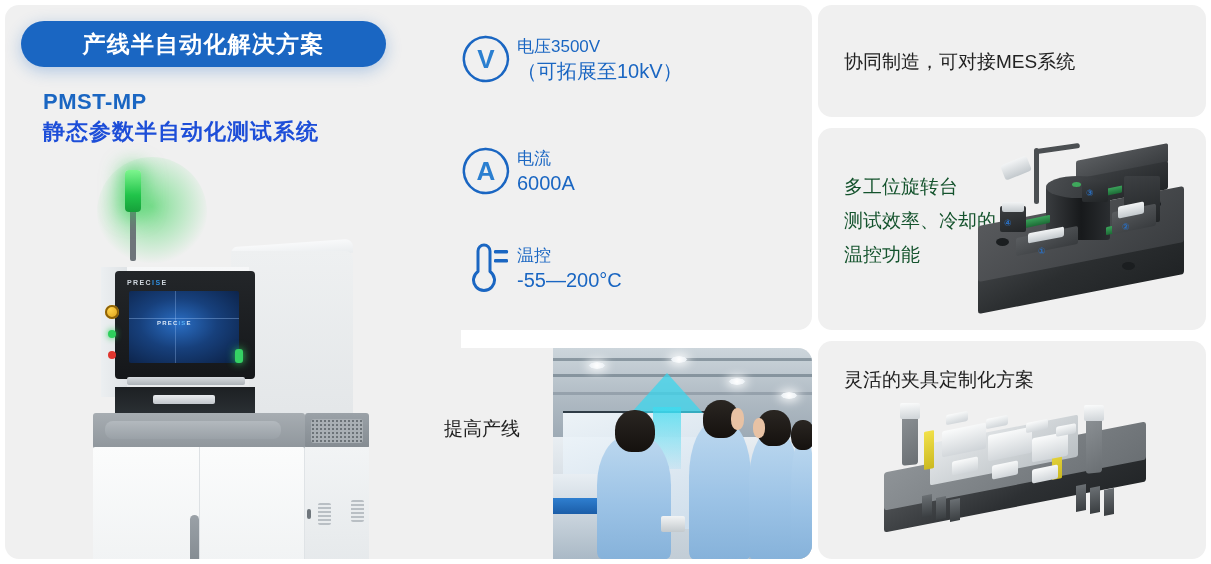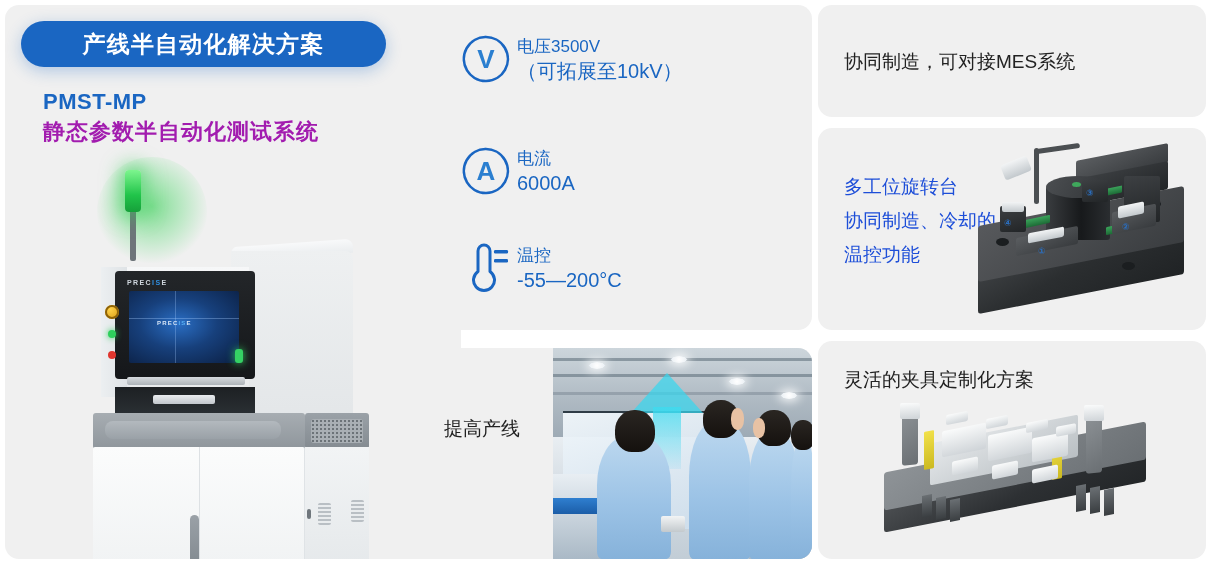--- a/index.html
+++ b/index.html
@@ -27,21 +27,21 @@
     color:#fff; font-size: 23px; font-weight: 700; letter-spacing: 1.2px;
     white-space: nowrap;
   }
   #product-code {
     position: absolute; left: 38px; top: 84px;
     font-size: 22px; font-weight: 700; color:#1a66c2; letter-spacing: .5px;
     z-index: 5;
   }
   #product-name {
     position: absolute; left: 38px; top: 112px;
-    font-size: 22px; font-weight: 700; color:#a21caf; letter-spacing: 1px;
+    font-size: 22px; font-weight: 700; color:#1d4ed8; letter-spacing: 1px;
     z-index: 5;
   }
 
   
   #machine { position:absolute; left:0; top:150px; width:392px; height:404px; }
   .m { position:absolute; }
 
   
   .glow { left:92px; top:2px; width:110px; height:110px; border-radius:50%;
           background: radial-gradient(circle at 50% 45%, rgba(60,210,90,.62) 0%, rgba(70,215,100,.30) 38%, rgba(90,220,110,0) 70%); }
@@ -155,21 +155,21 @@
   .ph-face { position:absolute; border-radius:45%; background:#e8c2a4; }
   .ph-mach { position:absolute; bottom:0; background: linear-gradient(180deg,#e8eef3,#aab9c6); }
   .ph-blue { position:absolute; background: linear-gradient(180deg,#2f7fd0,#1b5da8); }
 
   
   #mes-panel { left: 818px; top: 5px; width: 388px; height: 112px; }
   #mes-text { position:absolute; left:26px; top:44px; font-size:19px; color:#222; }
 
   #rotary-panel { left: 818px; top: 128px; width: 388px; height: 202px; }
   #rotary-label { position:absolute; left:26px; top:42px; width:170px;
-     font-size:19px; line-height:34px; color:#1d4ed8; }
+     font-size:19px; line-height:34px; color:#14532d; }
   #rotary-img { position:absolute; right:6px; top:14px; width:228px; height:178px; }
 
   #fixture-panel { left: 818px; top: 341px; width: 388px; height: 218px; }
   #fixture-label { position:absolute; left:26px; top:26px; font-size:19px; color:#222; }
   #fixture-img { position:absolute; left:62px; top:56px; width:290px; height:150px; }
 
   
   .r { position:absolute; }
   .plate-base { background: linear-gradient(160deg,#4a4d50,#2b2e30 55%,#202325); }
   .plate-top  { background: linear-gradient(150deg,#57595c,#3a3d40); }
@@ -330,21 +330,21 @@
     </div>
   </div>
 
   <div class="panel" id="mes-panel">
     <div id="mes-text">协同制造，可对接MES系统</div>
   </div>
 
   <div class="panel" id="rotary-panel">
     <div id="rotary-label">
       <div>多工位旋转台</div>
-      <div>协同制造、冷却的</div>
+      <div>测试效率、冷却的</div>
       <div>温控功能</div>
     </div>
 
     <div id="rotary-img">
 
       <div class="r plate-base" style="left:6px; top:78px; width:206px; height:74px; transform: skewY(-11deg); border-radius:3px;"></div>
       <div class="r plate-top" style="left:6px; top:64px; width:206px; height:56px; transform: skewY(-11deg); border-radius:3px;"></div>
       <div class="r" style="left:24px; top:96px; width:13px; height:8px; border-radius:50%; background:#1b1e20;"></div>
       <div class="r" style="left:176px; top:58px; width:13px; height:8px; border-radius:50%; background:#1b1e20;"></div>
       <div class="r" style="left:150px; top:120px; width:13px; height:8px; border-radius:50%; background:#1b1e20;"></div>

